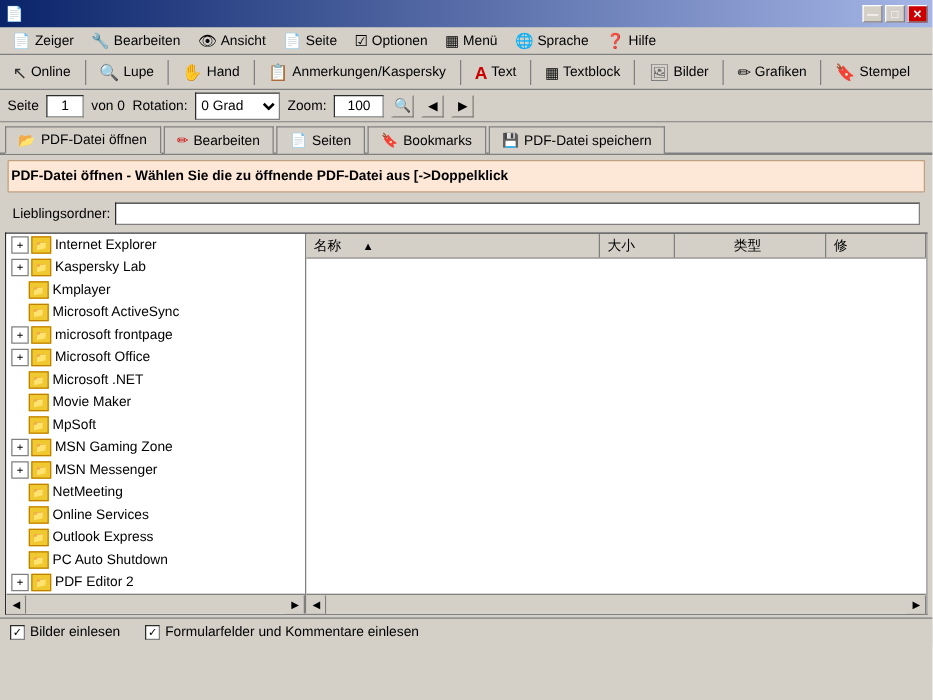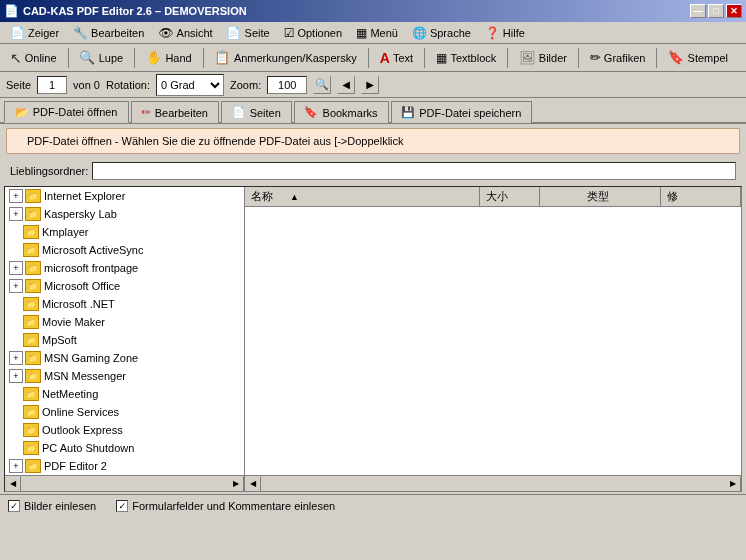--- a/index.html
+++ b/index.html
@@ -145,25 +145,26 @@
       background: #d4d0c8;
       border-bottom: 1px solid #d4d0c8;
       font-weight: normal;
       z-index: 1;
     }
 
     
     .info-banner {
       background: #fde8d8;
       border: 1px solid #c0a080;
-      padding: 6px 20px;
+      padding: 6px 2px;
       font-size: 11px;
       color: #000;
       margin: 4px 6px;
       border-radius: 1px;
+      font-weight: bold;
     }
 
     
     .fav-row {
       padding: 4px 10px;
       font-size: 11px;
       display: flex;
       align-items: center;
       gap: 4px;
     }
@@ -290,21 +291,20 @@
     }
 
     .arrow-sort { font-size: 9px; }
   </style>
 </head>
 <body>
 
 <div class="title-bar">
   <div class="title-bar-text">
     <span style="font-size:12px;">📄</span>
-    <span>CAD-KAS PDF Editor 2.6  –  DEMOVERSION</span>
   </div>
   <div class="title-bar-controls">
     <div class="title-btn">—</div>
     <div class="title-btn">□</div>
     <div class="title-btn" style="background:#cc0000;color:white;">✕</div>
   </div>
 </div>
 
 <div class="menu-bar">
   <div class="menu-item">

